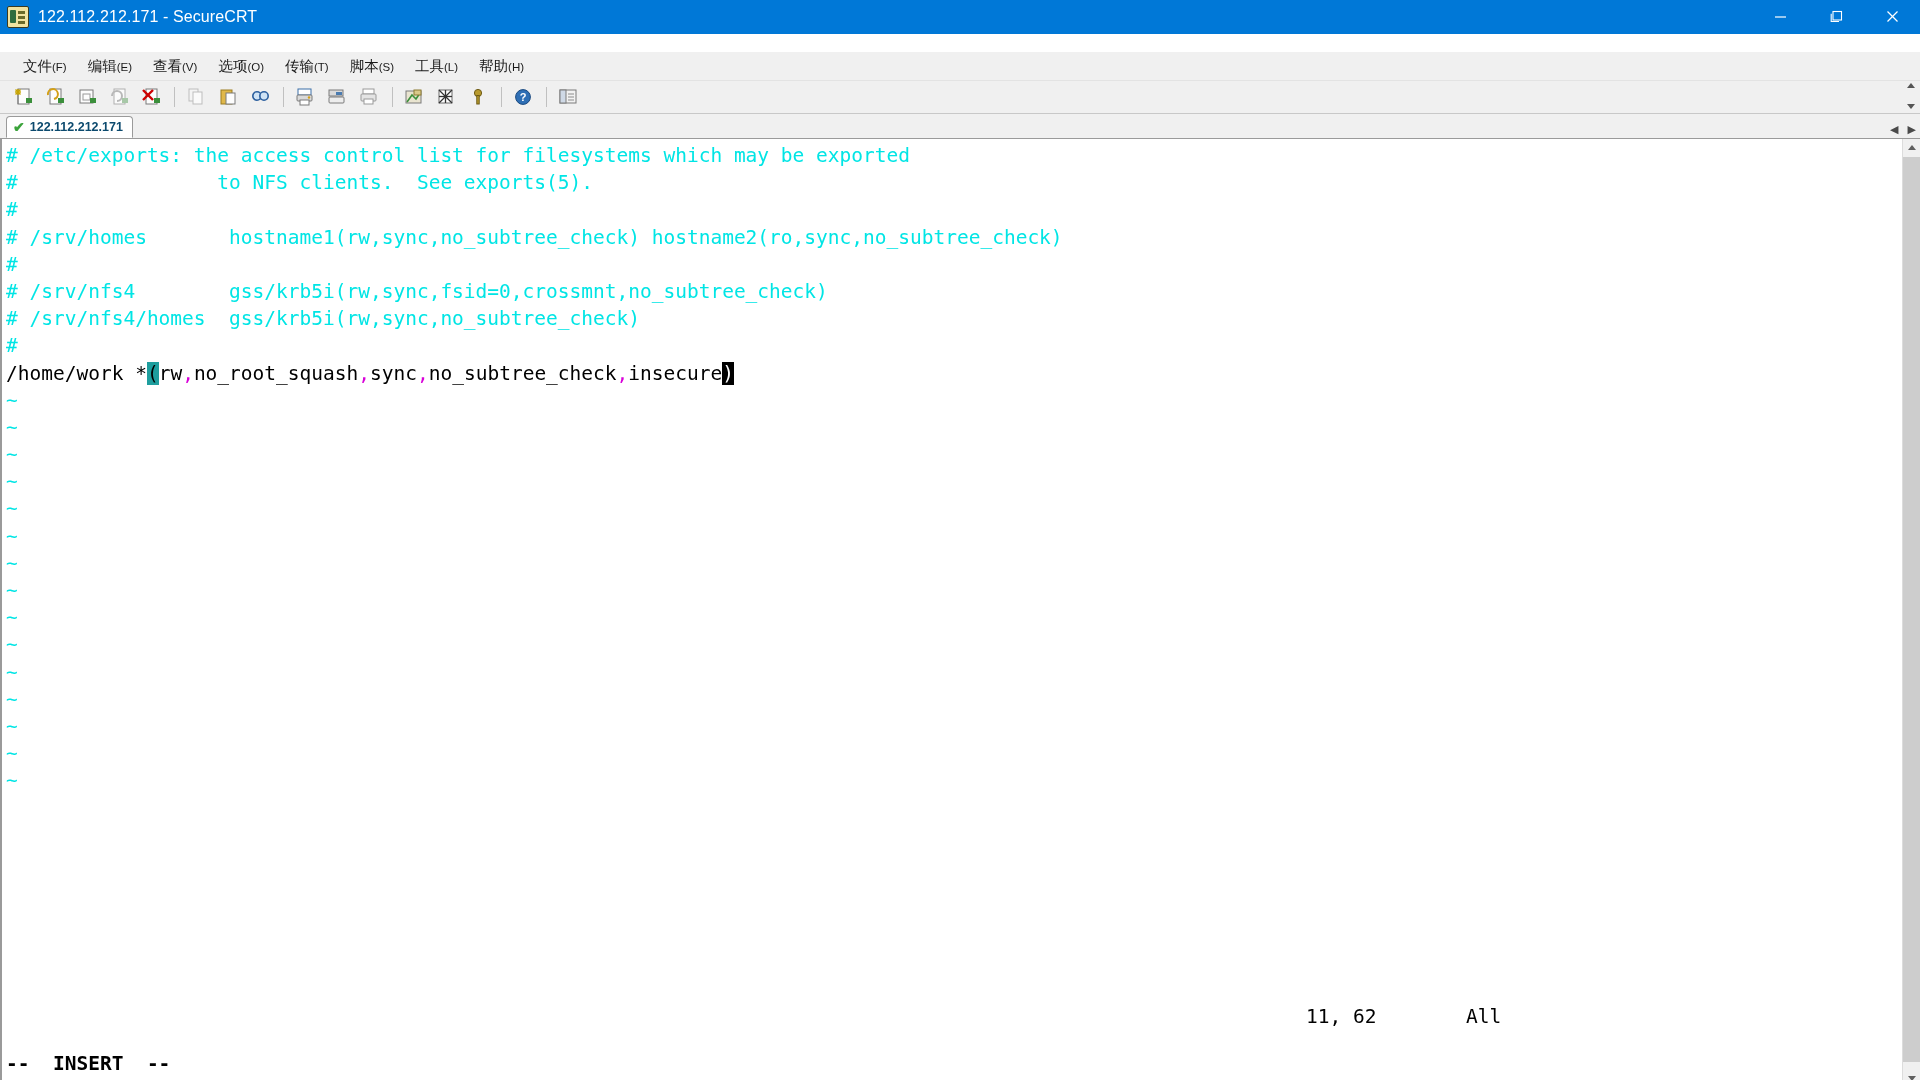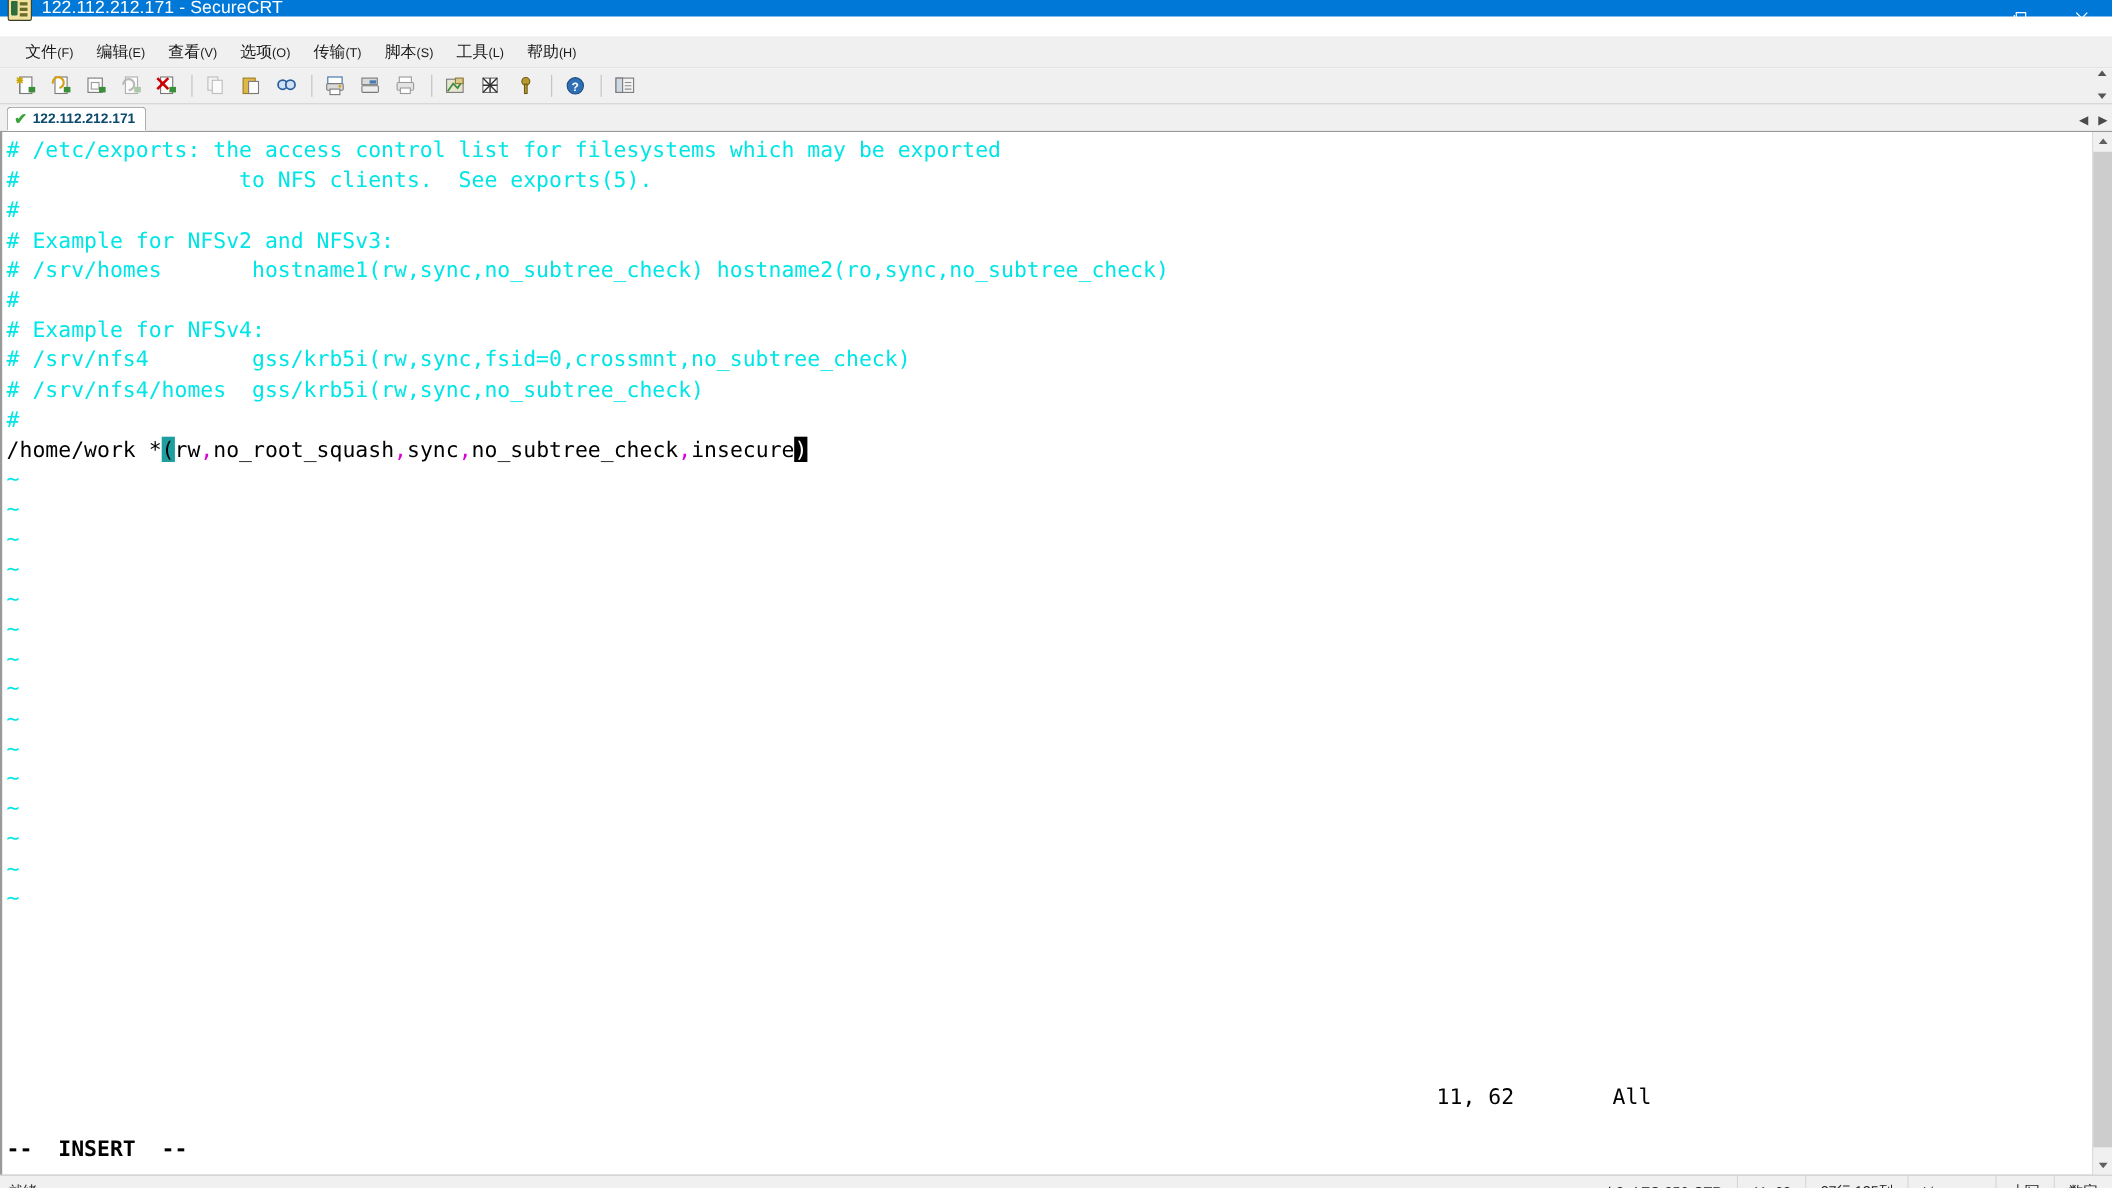--- a/index.html
+++ b/index.html
@@ -7,21 +7,21 @@
     padding: 0;
     width: 1920px;
     height: 1080px;
     overflow: hidden;
     background: #ffffff;
     font-family: "Liberation Sans", sans-serif;
   }
 
   
   .titlebar {
-    height: 15px;
+    height: 34px;
     background: #0078d7;
     display: flex;
     align-items: center;
     color: #ffffff;
     position: relative;
   }
   .titlebar-icon {
     width: 20px; height: 20px;
     margin-left: 7px; margin-right: 9px;
     background: #f0e3a0;
@@ -460,24 +460,22 @@
     <span>▶</span>
   </div>
 </div>
 
 <div class="terminal-wrap">
   <div class="terminal" id="terminal">
 
     <div class="tline"><span class="c-cyan"># /etc/exports: the access control list for filesystems which may be exported</span></div>
       <div class="tline"><span class="c-cyan">#                 to NFS clients.  See exports(5).</span></div>
       <div class="tline"><span class="c-cyan">#</span></div>
-      <div class="tline"><span class="c-cyan"># Example for NFSv2 and NFSv3:</span></div>
       <div class="tline"><span class="c-cyan"># /srv/homes       hostname1(rw,sync,no_subtree_check) hostname2(ro,sync,no_subtree_check)</span></div>
       <div class="tline"><span class="c-cyan">#</span></div>
-      <div class="tline"><span class="c-cyan"># Example for NFSv4:</span></div>
       <div class="tline"><span class="c-cyan"># /srv/nfs4        gss/krb5i(rw,sync,fsid=0,crossmnt,no_subtree_check)</span></div>
       <div class="tline"><span class="c-cyan"># /srv/nfs4/homes  gss/krb5i(rw,sync,no_subtree_check)</span></div>
       <div class="tline"><span class="c-cyan">#</span></div>
       <div class="tline"><span class="c-black">/home/work *</span><span class="c-match">(</span><span class="c-black">rw</span><span class="c-magenta">,</span><span class="c-black">no_root_squash</span><span class="c-magenta">,</span><span class="c-black">sync</span><span class="c-magenta">,</span><span class="c-black">no_subtree_check</span><span class="c-magenta">,</span><span class="c-black">insecure</span><span class="c-cursor">)</span></div>
       <div class="tline"><span class="c-cyan">~</span></div>
       <div class="tline"><span class="c-cyan">~</span></div>
       <div class="tline"><span class="c-cyan">~</span></div>
       <div class="tline"><span class="c-cyan">~</span></div>
       <div class="tline"><span class="c-cyan">~</span></div>
       <div class="tline"><span class="c-cyan">~</span></div>

